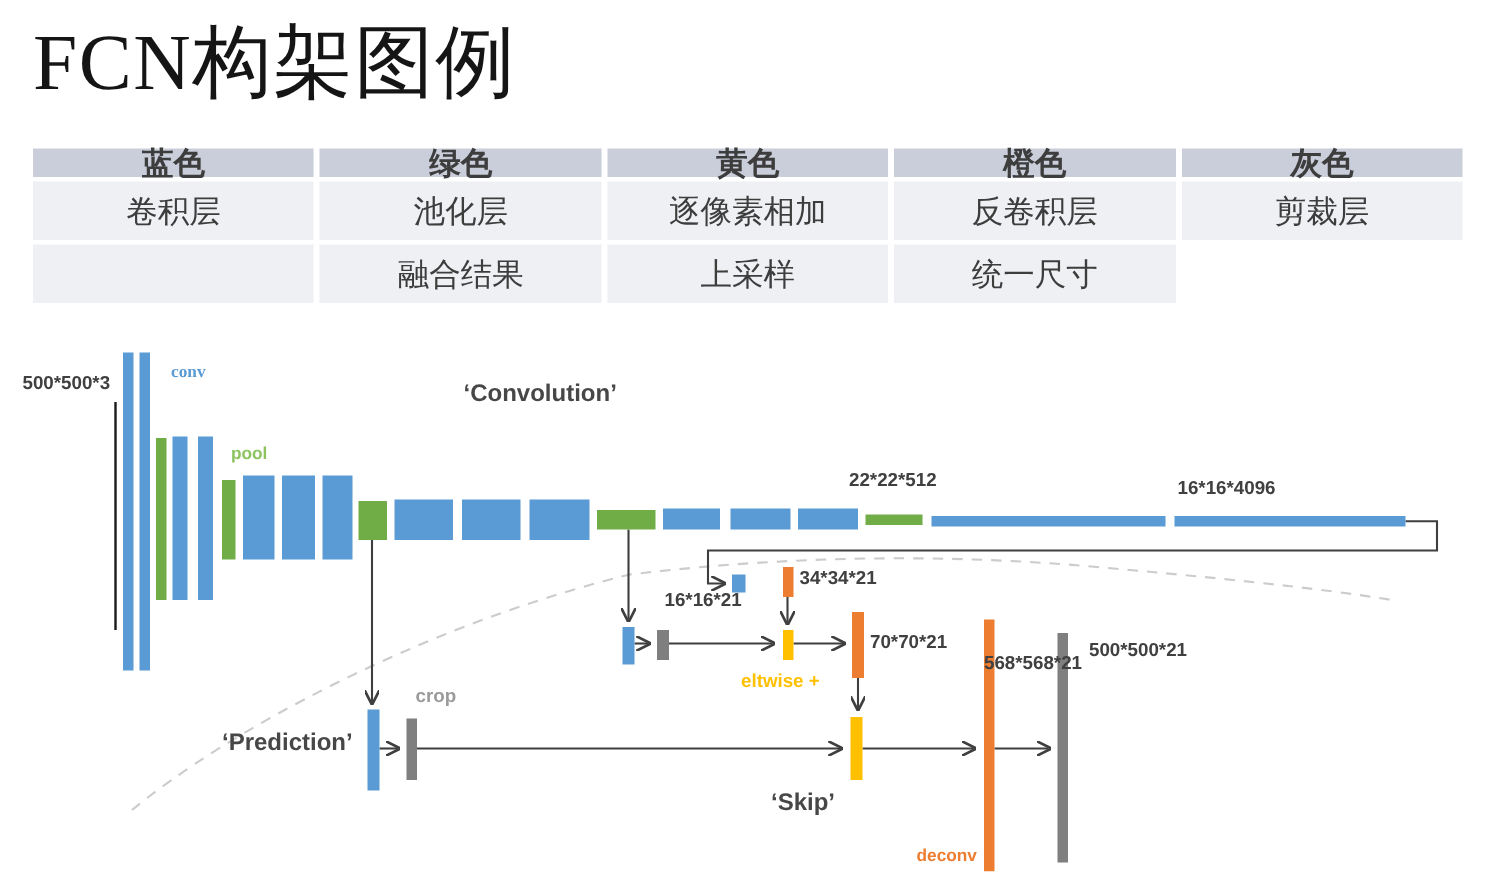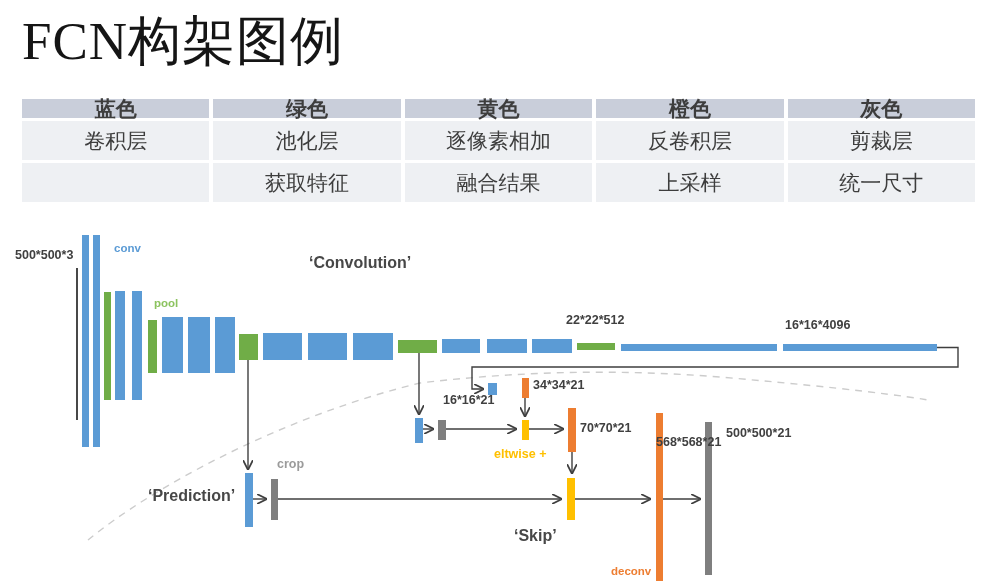--- a/index.html
+++ b/index.html
@@ -21,21 +21,21 @@
   .hdr-orange{color:#ed7d31;} .hdr-gray{color:#a3a3a3;}
   
   #diagram{position:absolute;left:0;top:221px;width:994px;height:360px;}
   #wires{position:absolute;left:0;top:0;width:994px;height:360px;}
   .bar{position:absolute;}
   .c-blue{background:#5b9bd5;} .c-green{background:#70ad47;} .c-yellow{background:#ffc000;}
   .c-orange{background:#ed7d31;} .c-gray{background:#7f7f7f;}
   .dlabel{position:absolute;font-size:12.5px;font-weight:600;color:#404040;white-space:nowrap;}
   .quoted{position:absolute;font-size:16px;font-weight:700;color:#474747;white-space:nowrap;}
   .tag{position:absolute;font-size:11.5px;font-weight:600;white-space:nowrap;}
-  .tag-blue{color:#5b9bd5;} .tag-green{color:#8cc35f;} .tag-yellow{color:#ffc000;} .tag-orange{color:#ed7d31;} .tag-gray{color:#9b9b9b;}
+  .tag-blue{color:#5b9bd5;font-family:Liberation Serif, serif;} .tag-green{color:#8cc35f;} .tag-yellow{color:#ffc000;} .tag-orange{color:#ed7d31;} .tag-gray{color:#9b9b9b;}
 </style>
 </head>
 <body>
 
 <div id="stage">
 
   <div class="page-title">FCN构架图例</div>
 
   <div class="legend">
     <div class="cell hdr hdr-blue">蓝色</div>
@@ -44,21 +44,20 @@
     <div class="cell hdr hdr-orange">橙色</div>
     <div class="cell hdr hdr-gray">灰色</div>
 
     <div class="cell bodyc">卷积层</div>
     <div class="cell bodyc">池化层</div>
     <div class="cell bodyc">逐像素相加</div>
     <div class="cell bodyc">反卷积层</div>
     <div class="cell bodyc">剪裁层</div>
 
     <div class="cell bodyc"></div>
-    <div class="cell bodyc">获取特征</div>
     <div class="cell bodyc">融合结果</div>
     <div class="cell bodyc">上采样</div>
     <div class="cell bodyc">统一尺寸</div>
   </div>
 
   <div id="diagram">
 
     <svg id="wires" viewBox="0 0 994 360" xmlns="http://www.w3.org/2000/svg">
       <defs>
         <marker id="ar" viewBox="0 0 10 10" refX="8" refY="5" markerWidth="7" markerHeight="7" orient="auto-start-reverse">

